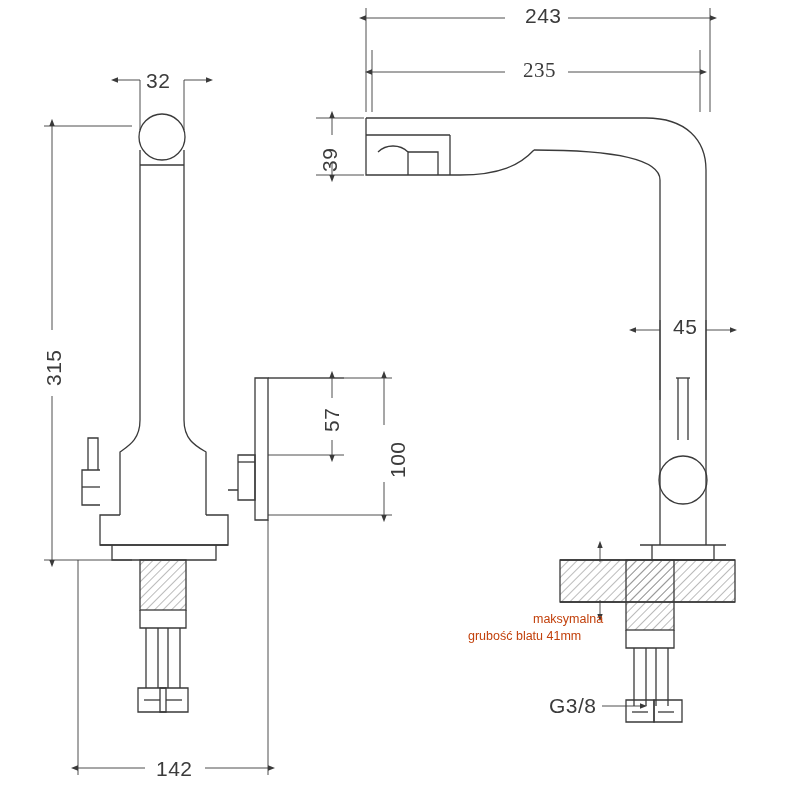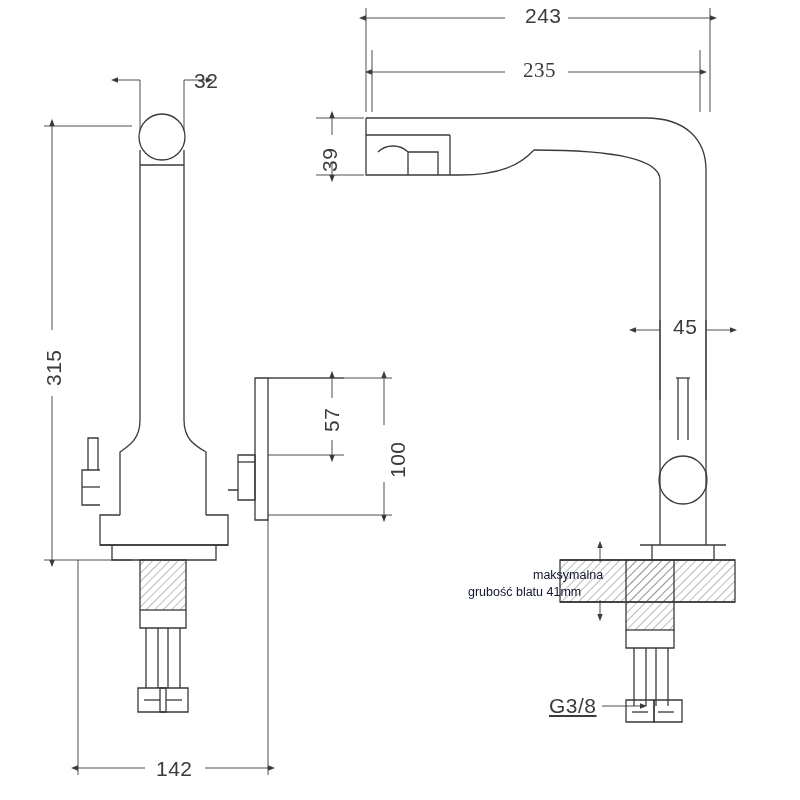--- a/index.html
+++ b/index.html
@@ -15,23 +15,24 @@
     white-space:nowrap;
   }
   .dimtext.vert{
     transform-origin:left top;
     transform:rotate(-90deg);
   }
   .notetext{
     position:absolute;
     font-family:"Liberation Sans",sans-serif;
     font-size:12.5px;
-    color:#0f172a;
+    color:#c2410c;
     line-height:15px;
     white-space:nowrap;
+    margin-top:44px;
   }
 </style>
 </head>
 <body>
 
 <div id="stage">
 
   <svg width="800" height="800" viewBox="0 0 800 800">
     <defs>
       <pattern id="hatch" width="6" height="6" patternUnits="userSpaceOnUse" patternTransform="rotate(45)">
@@ -175,24 +176,24 @@
       <line x1="560" y1="560" x2="620" y2="560"></line>
       <line x1="560" y1="602" x2="620" y2="602"></line>
 
       <line x1="602" y1="706" x2="640" y2="706" marker-end="url(#arrR)"></line>
     </g>
   </svg>
 
   <div class="dimtext" style="left:525px;top:4px;">243</div>
   <div class="dimtext" style="left:523px;top:58px;font-family:Liberation Serif, serif;">235</div>
   <div class="dimtext vert" style="left:318px;top:172px;">39</div>
-  <div class="dimtext" style="left:146px;top:69px;margin-left:48px;">32</div>
+  <div class="dimtext" style="left:146px;top:69px;">32</div>
   <div class="dimtext vert" style="left:42px;top:386px;">315</div>
   <div class="dimtext" style="left:673px;top:315px;text-align:right;">45</div>
   <div class="dimtext vert" style="left:320px;top:432px;">57</div>
   <div class="dimtext vert" style="left:386px;top:478px;">100</div>
   <div class="dimtext" style="left:156px;top:757px;">142</div>
-  <div class="dimtext" style="left:549px;top:694px;text-decoration:underline;">G3/8</div>
+  <div class="dimtext" style="left:549px;top:694px;">G3/8</div>
 
   <div class="notetext" style="left:533px;top:568px;">maksymalna</div>
   <div class="notetext" style="left:468px;top:585px;">grubość blatu 41mm</div>
 
 </div>
 
 </body></html>

